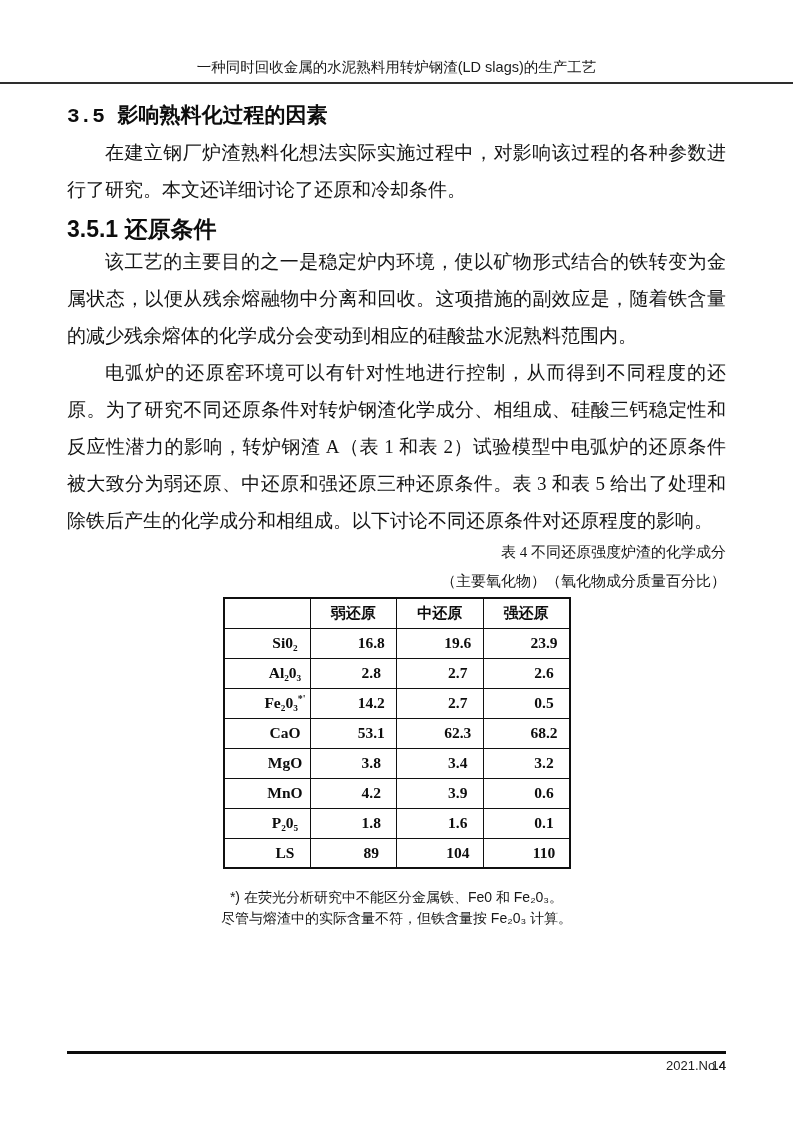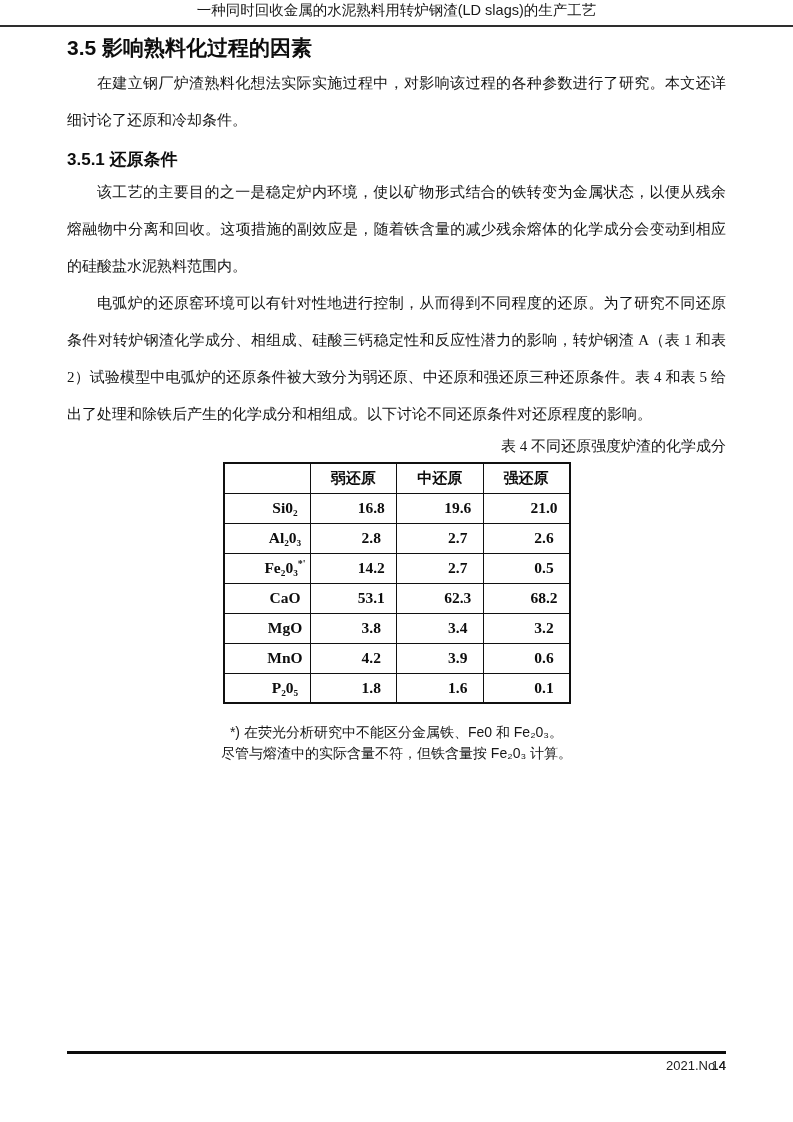--- a/index.html
+++ b/index.html
@@ -11,52 +11,53 @@
     width: 793px;
     height: 1122px;
     margin: 0 auto;
     background: #ffffff;
     overflow: hidden;
   }
 
   .content { margin: 0 67px; }
 
   .header-title {
+    padding-top: 57px;
     text-align: center;
     font-family: "Liberation Sans", "DejaVu Sans", sans-serif;
     font-size: 14.5px;
     line-height: 20px;
     color: #1a1a1a;
   }
   .header-rule {
     margin-top: 5px;
     border-top: 2px solid #2e2e2e;
     height: 0;
   }
 
   h1.sec-heading {
-    margin-top: 8px;
-    font-family: Liberation Sans, sans-serif;
+    margin-top: 20px;
+    font-family: Liberation Mono, monospace;
     font-weight: bold;
     font-size: 21px;
     line-height: 26px;
     color: #0d0d0d;
   }
   h2.sec-heading {
     margin-top: 8px;
     font-family: "Liberation Sans", "DejaVu Sans", sans-serif;
     font-weight: bold;
-    font-size: 17px;
+    font-size: 23px;
     line-height: 26px;
     color: #0d0d0d;
   }
 
   p.body-para {
     margin-top: 4px;
-    font-size: 15px;
+    font-size: 19px;
     line-height: 37px;
     text-align: justify;
     text-indent: 2em;
     color: #141414;
   }
   p.body-para.tight { margin-top: 1px; }
   p.body-para.flush { margin-top: 0; }
 
   .caption {
     text-align: right;
@@ -142,39 +143,40 @@
   <main class="content">
 
     <h1 class="sec-heading">3.5 影响熟料化过程的因素</h1>
 
     <p class="body-para">在建立钢厂炉渣熟料化想法实际实施过程中，对影响该过程的各种参数进行了研究。本文还详细讨论了还原和冷却条件。</p>
 
     <h2 class="sec-heading">3.5.1 还原条件</h2>
 
     <p class="body-para tight">该工艺的主要目的之一是稳定炉内环境，使以矿物形式结合的铁转变为金属状态，以便从残余熔融物中分离和回收。这项措施的副效应是，随着铁含量的减少残余熔体的化学成分会变动到相应的硅酸盐水泥熟料范围内。</p>
 
-    <p class="body-para flush">电弧炉的还原窑环境可以有针对性地进行控制，从而得到不同程度的还原。为了研究不同还原条件对转炉钢渣化学成分、相组成、硅酸三钙稳定性和反应性潜力的影响，转炉钢渣 A（表 1 和表 2）试验模型中电弧炉的还原条件被大致分为弱还原、中还原和强还原三种还原条件。表 4 和表 5 给出了处理和除铁后产生的化学成分和相组成。以下讨论不同还原条件对还原程度的影响。</p>
+    <p class="body-para flush">电弧炉的还原窑环境可以有针对性地进行控制，从而得到不同程度的还原。为了研究不同还原条件对转炉钢渣化学成分、相组成、硅酸三钙稳定性和反应性潜力的影响，转炉钢渣 A（表 1 和表 2）试验模型中电弧炉的还原条件被大致分为弱还原、中还原和强还原三种还原条件。表 3 和表 5 给出了处理和除铁后产生的化学成分和相组成。以下讨论不同还原条件对还原程度的影响。</p>
 
     <div class="caption first">表 4 不同还原强度炉渣的化学成分</div>
+    <div class="caption second">（主要氧化物）（氧化物成分质量百分比）</div>
 
     <table class="data-table">
       <thead>
         <tr>
           <th></th>
           <th>弱还原</th>
           <th>中还原</th>
           <th>强还原</th>
         </tr>
       </thead>
       <tbody>
         <tr>
           <td class="formula"><span>Si0₂</span><sup></sup></td>
           <td>16.8</td>
           <td>19.6</td>
-          <td>21.0</td>
+          <td>23.9</td>
         </tr>
         <tr>
           <td class="formula"><span>Al₂0₃</span><sup></sup></td>
           <td>2.8</td>
           <td>2.7</td>
           <td>2.6</td>
         </tr>
         <tr>
           <td class="formula"><span>Fe₂0₃</span><sup>*'</sup></td>
           <td>14.2</td>
@@ -197,20 +199,26 @@
           <td class="formula"><span>MnO</span><sup></sup></td>
           <td>4.2</td>
           <td>3.9</td>
           <td>0.6</td>
         </tr>
         <tr>
           <td class="formula"><span>P₂0₅</span><sup></sup></td>
           <td>1.8</td>
           <td>1.6</td>
           <td>0.1</td>
+        </tr>
+        <tr>
+          <td class="formula"><span>LS</span><sup></sup></td>
+          <td>89</td>
+          <td>104</td>
+          <td>110</td>
         </tr>
       </tbody>
     </table>
 
     <div class="footnote first">*) 在荧光分析研究中不能区分金属铁、Fe0 和 Fe₂0₃。</div>
     <div class="footnote">尽管与熔渣中的实际含量不符，但铁含量按 Fe₂0₃ 计算。</div>
 
   </main>
 
   <footer class="page-footer">

